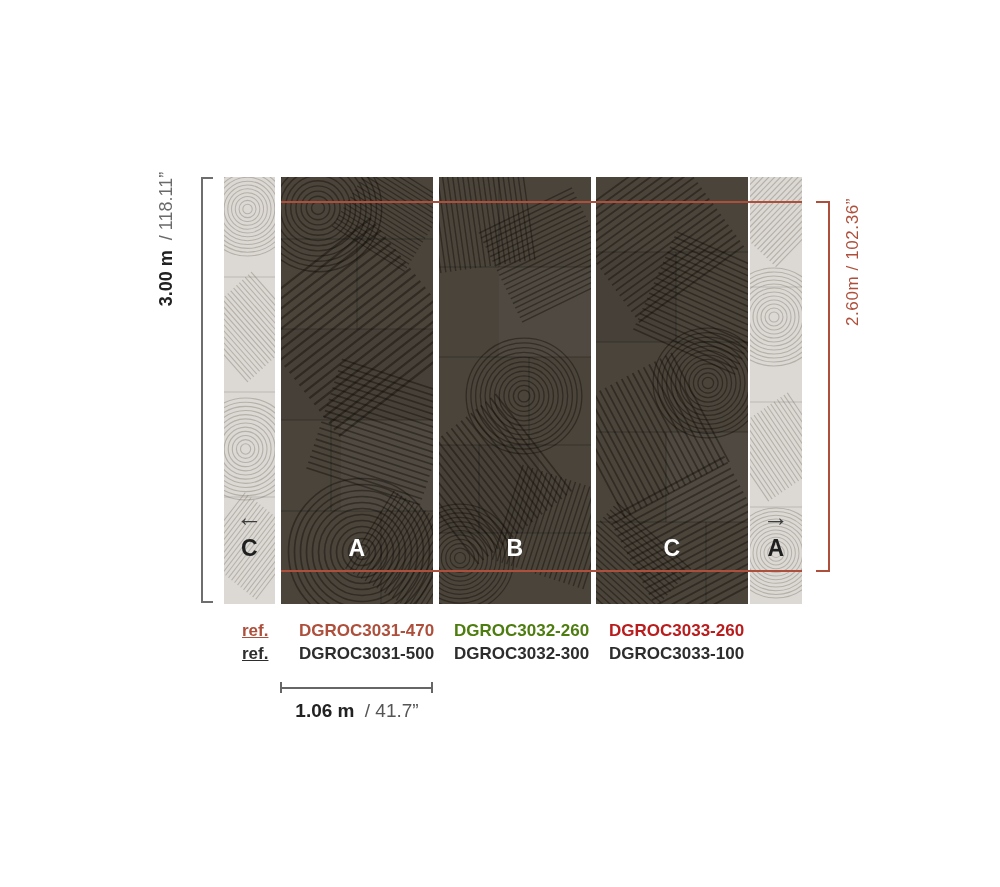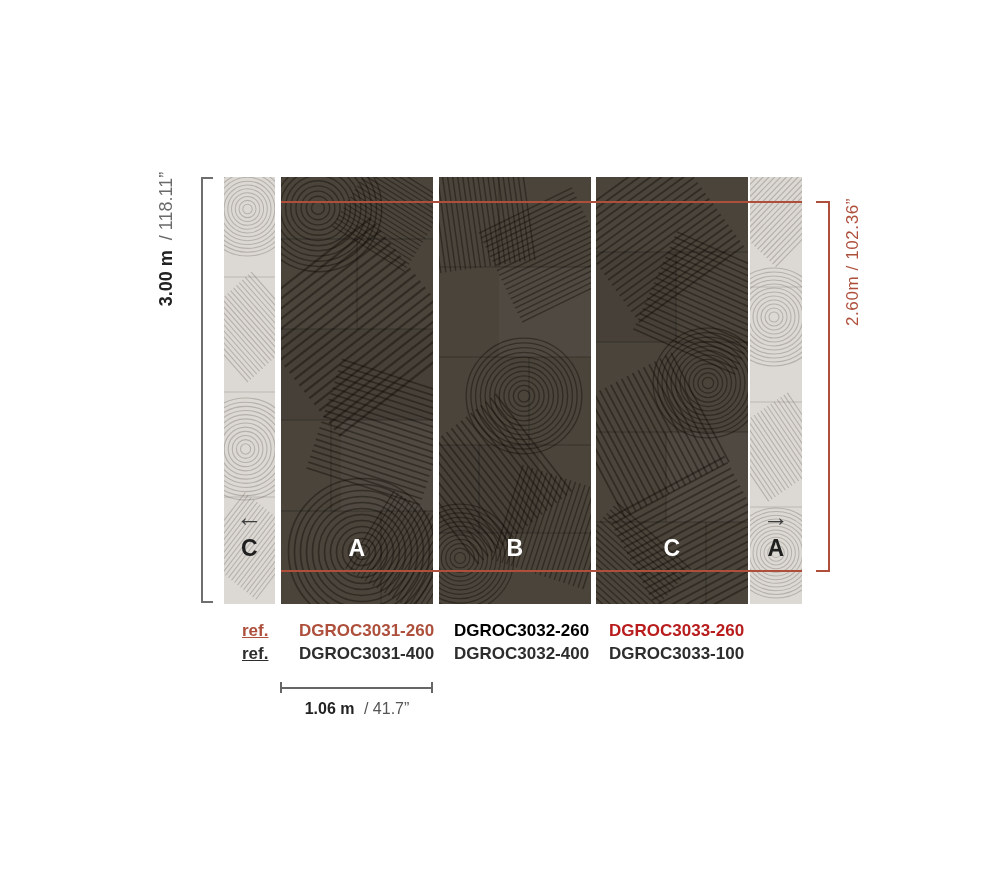--- a/index.html
+++ b/index.html
@@ -57,21 +57,21 @@
   .ref-row .code-2{position:absolute;left:609px;}
   .ref-row.row-260{top:621px;}
   .ref-row.row-300{top:644px;color:#2d2d2d;}
   
   .measure-line{position:absolute;left:281px;top:687px;width:152px;border-top:2px solid #666666;z-index:2;}
   .measure-tick{position:absolute;top:682px;width:2px;height:11px;background:#666666;z-index:2;}
   .measure-tick.t-left{left:280px;}
   .measure-tick.t-right{left:431px;}
   .measure-label{
     position:absolute;left:257px;top:700px;width:200px;text-align:center;
-    font-size:16px;z-index:2;white-space:nowrap;
+    font-size:19px;z-index:2;white-space:nowrap;
   }
   .measure-label .dim-rest{color:#555555;}
   .defs-svg{position:absolute;width:0;height:0;}
 </style>
 </head>
 <body>
 
 <div class="canvas">
 
   <svg class="defs-svg" aria-hidden="true">
@@ -183,28 +183,28 @@
     <span class="panel-letter ink-dark">A</span>
   </div>
 
   <div class="red-line top" style="background: rgb(173, 79, 59);"></div>
   <div class="red-line bottom" style="background: rgb(173, 79, 59);"></div>
   <div class="bracket-right" style="border-color: rgb(173, 79, 59);"></div>
   <div class="v-label right" style="color: rgb(173, 79, 59);">2.60m / 102.36”</div>
 
   <div class="ref-row row-260">
     <span class="ref-label" style="color: rgb(173, 79, 59);">ref.</span>
-    <span class="code-0" style="color: rgb(173, 79, 59);">DGROC3031-260</span>
-    <span class="code-1" style="color: #000000;">DGROC3032-260</span>
+    <span class="code-0" style="color: rgb(173, 79, 59);">DGROC3031-470</span>
+    <span class="code-1" style="color: #4d7c0f;">DGROC3032-260</span>
     <span class="code-2" style="color: #b91c1c;">DGROC3033-260</span>
   </div>
   <div class="ref-row row-300">
     <span class="ref-label">ref.</span>
-    <span class="code-0">DGROC3031-400</span>
-    <span class="code-1">DGROC3032-400</span>
+    <span class="code-0">DGROC3031-500</span>
+    <span class="code-1">DGROC3032-300</span>
     <span class="code-2">DGROC3033-100</span>
   </div>
 
   <div class="measure-line"></div>
   <div class="measure-tick t-left"></div>
   <div class="measure-tick t-right"></div>
   <div class="measure-label">
     <span class="dim-bold">1.06 m</span>
     <span class="dim-rest">/ 41.7”</span>
   </div>

